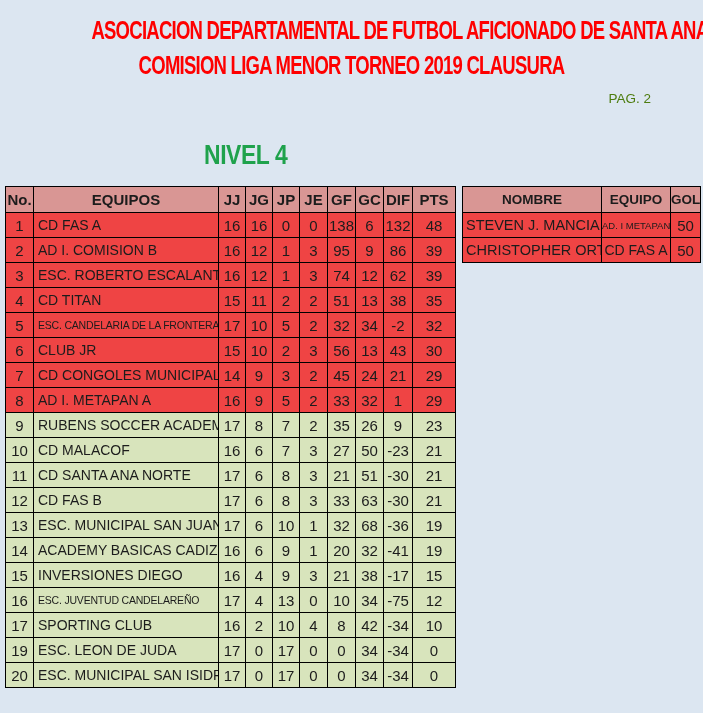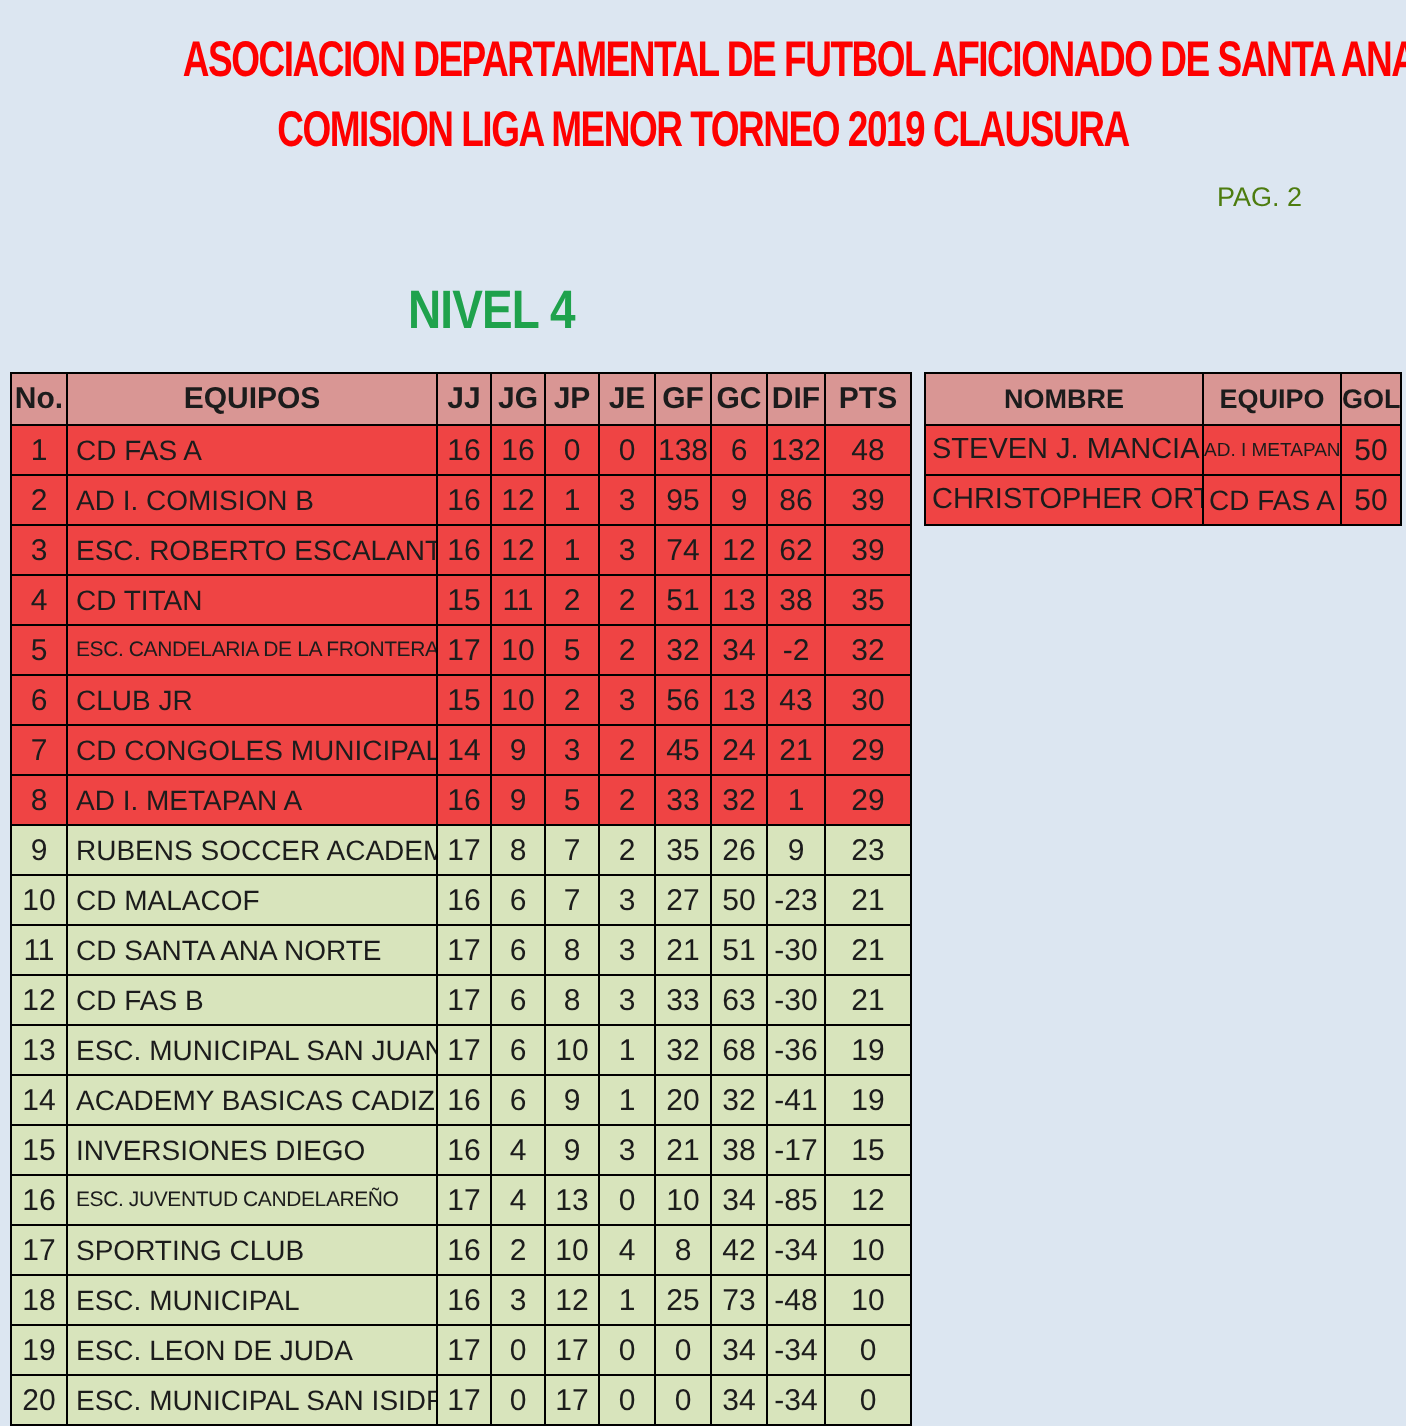--- a/index.html
+++ b/index.html
@@ -265,45 +265,33 @@
       </tr>
       <tr class="green">
         <td>16</td>
         <td class="team small">ESC. JUVENTUD CANDELAREÑO</td>
         <td>17</td>
         <td>4</td>
         <td>13</td>
         <td>0</td>
         <td>10</td>
         <td>34</td>
-        <td>-85</td>
+        <td>-75</td>
         <td>12</td>
       </tr>
       <tr class="green">
         <td>17</td>
         <td class="team">SPORTING CLUB</td>
         <td>16</td>
         <td>2</td>
         <td>10</td>
         <td>4</td>
         <td>8</td>
         <td>42</td>
         <td>-34</td>
-        <td>10</td>
-      </tr>
-      <tr class="green">
-        <td>18</td>
-        <td class="team">ESC. MUNICIPAL</td>
-        <td>16</td>
-        <td>3</td>
-        <td>12</td>
-        <td>1</td>
-        <td>25</td>
-        <td>73</td>
-        <td>-48</td>
         <td>10</td>
       </tr>
       <tr class="green">
         <td>19</td>
         <td class="team">ESC. LEON DE JUDA</td>
         <td>17</td>
         <td>0</td>
         <td>17</td>
         <td>0</td>
         <td>0</td>

